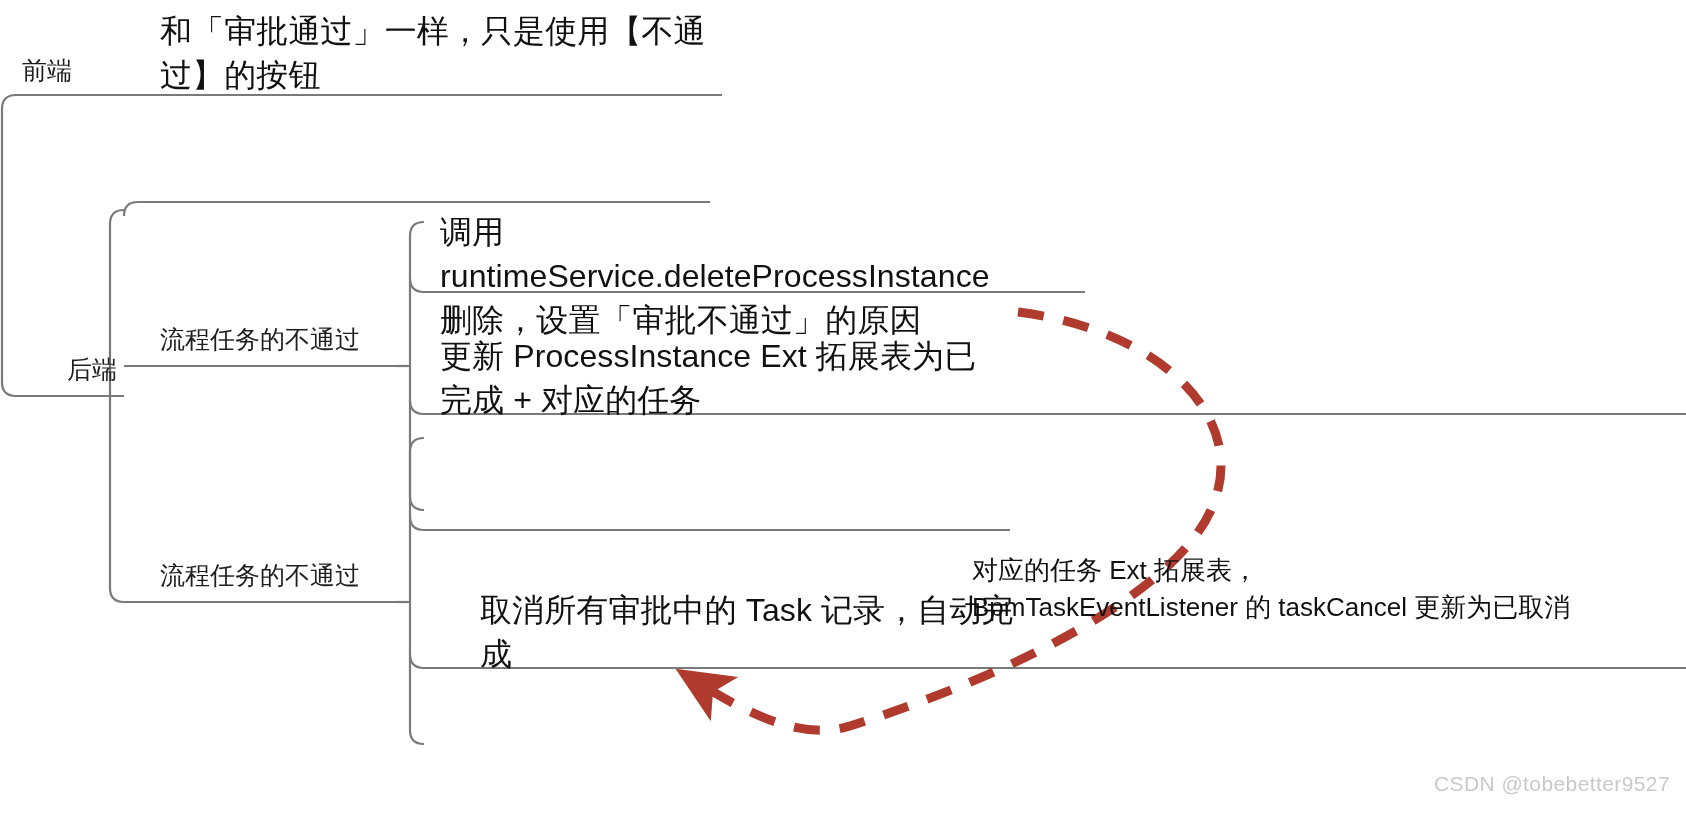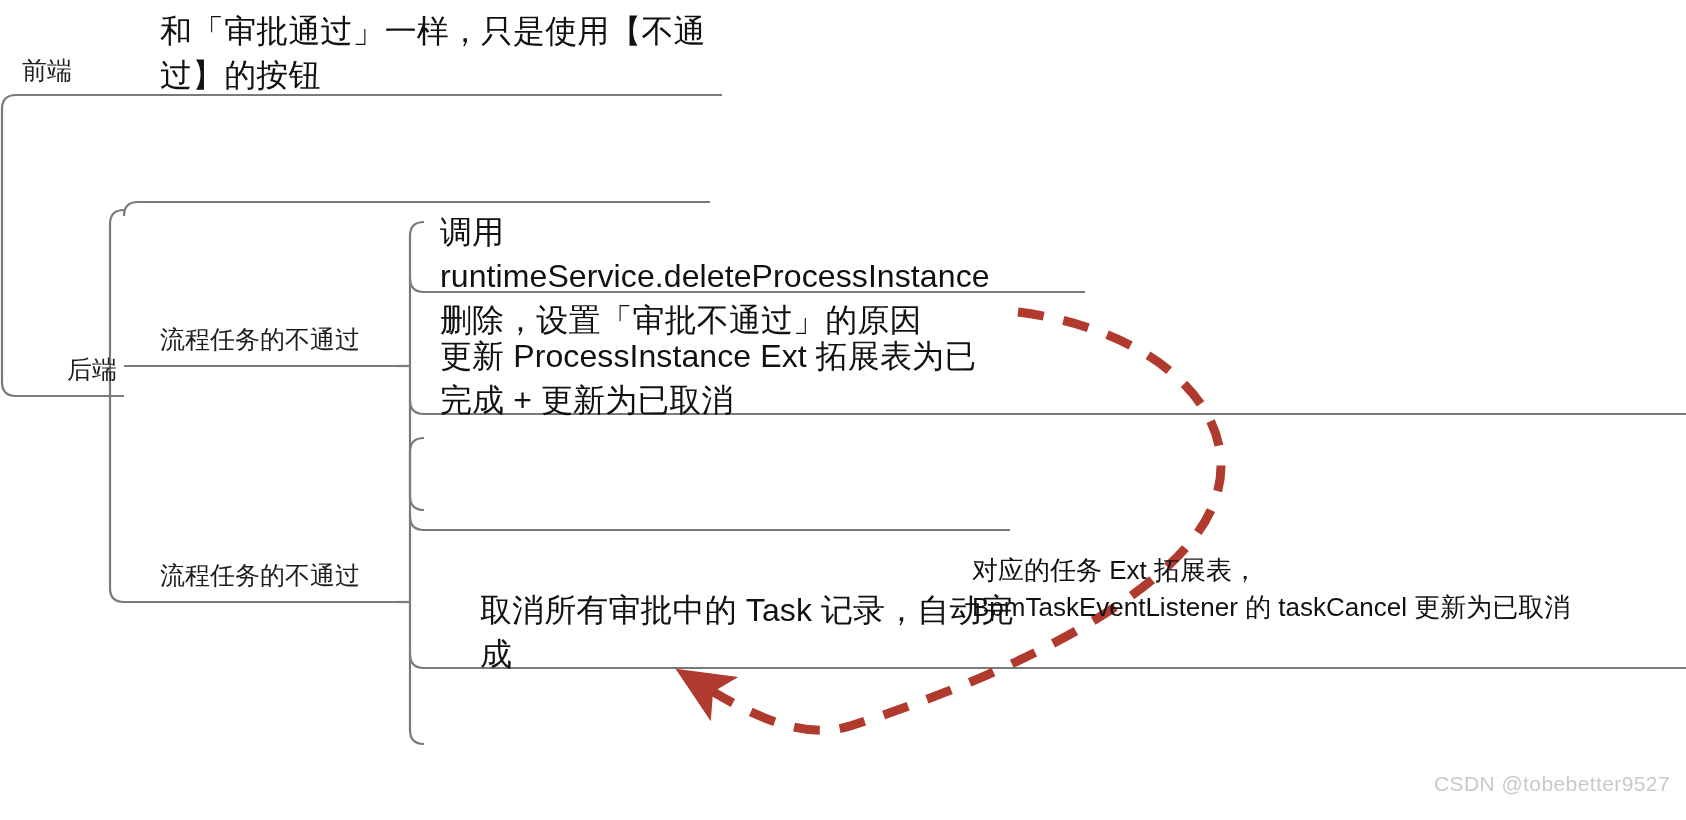--- a/index.html
+++ b/index.html
@@ -134,21 +134,21 @@
 
   <div class="node mid-label" style="left:160px; top:551px; width:240px; height:48px;">
     <span class="txt">流程任务的不通过</span>
   </div>
 
   <div class="node leaf" style="left:440px; top:236px; width:570px; height:80px;">
     <span class="txt">调用 runtimeService.deleteProcessInstance 删除，设置「审批不通过」的原因</span>
   </div>
 
   <div class="node leaf" style="left:440px; top:338px; width:560px; height:80px;">
-    <span class="txt">更新 ProcessInstance Ext 拓展表为已完成 + 更新为已取消</span>
+    <span class="txt">更新 ProcessInstance Ext 拓展表为已完成 + 对应的任务</span>
   </div>
 
 
   <div class="node leaf" style="left:440px; top:608px; width:560px; height:48px;margin-left:40px;">
     <span class="txt">取消所有审批中的 Task 记录，自动完成</span>
   </div>
 
   <div class="node annot" style="left:972px; top:552px; width:716px; height:116px; align-items:flex-start;">
     <span class="txt">对应的任务 Ext 拓展表，
 BpmTaskEventListener 的 taskCancel 更新为已取消</span>

